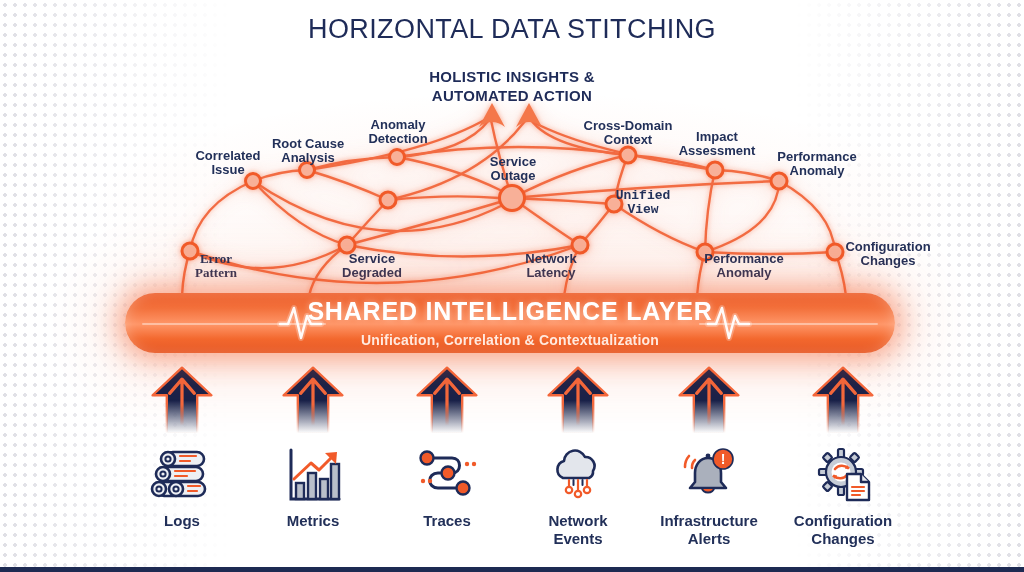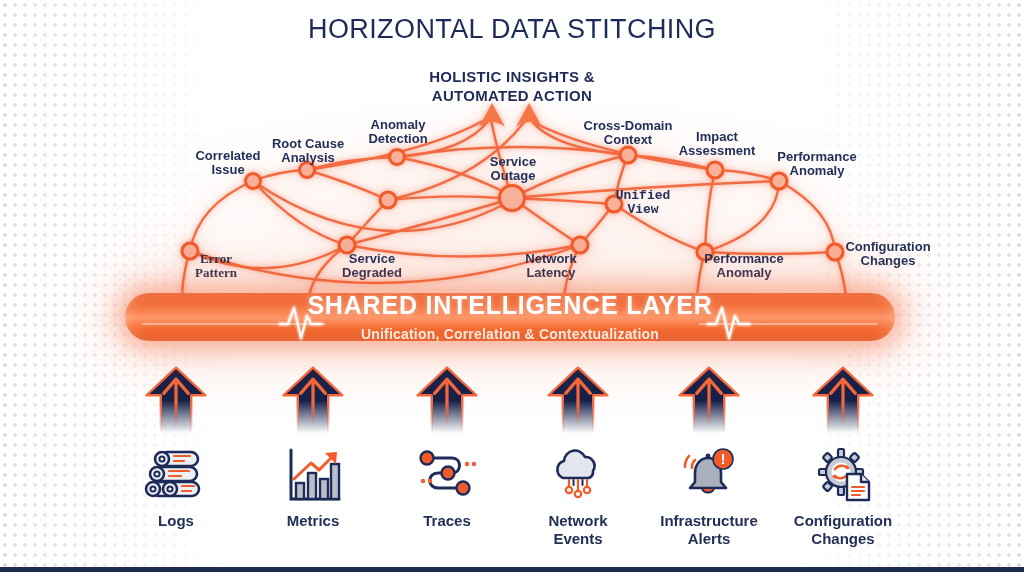--- a/index.html
+++ b/index.html
@@ -22,21 +22,21 @@
          font-size:27px;font-weight:400;letter-spacing:.4px;color:#1e2b58;}
   .outcome{position:absolute;left:0;right:0;top:68px;text-align:center;
          font-size:15px;font-weight:800;letter-spacing:.3px;color:#1e2b58;
          line-height:1.25;white-space:pre-line;}
   
   #network{position:absolute;left:0;top:0;width:1024px;height:572px;pointer-events:none;
          filter:drop-shadow(0 0 2.5px rgba(242,102,59,.55)) drop-shadow(0 0 9px rgba(242,102,59,.22));}
   .node-label{position:absolute;width:132px;text-align:center;font-size:13px;font-weight:700;
          color:#223059;line-height:1.08;white-space:pre-line;z-index:4;}
   
-  .bar{position:absolute;left:125px;top:293px;width:770px;height:48px;border-radius:30px;
+  .bar{position:absolute;left:125px;top:293px;width:770px;height:60px;border-radius:30px;
        background:linear-gradient(180deg,#ed5a25 0%,#f3713c 26%,#ff9668 52%,#f3692f 76%,#e64f19 100%);
        box-shadow:0 0 26px 7px rgba(243,93,45,.45),0 0 60px 22px rgba(243,93,45,.16),
                   inset 0 0 14px rgba(255,255,255,.28);
        display:flex;flex-direction:column;align-items:center;justify-content:center;z-index:5;}
   .bar-title{color:#fff;font-size:25px;font-weight:800;letter-spacing:.8px;line-height:1.05;
        text-shadow:0 0 6px rgba(255,255,255,.45);}
   .bar-sub{color:#ffe9df;font-size:14px;font-weight:600;margin-top:8px;letter-spacing:.2px;}
   .bar svg.ekg{position:absolute;left:0;top:0;width:770px;height:60px;}
   
   .col{position:absolute;top:364px;width:150px;display:flex;flex-direction:column;align-items:center;z-index:4;}
@@ -174,21 +174,21 @@
           <stop offset="0.55" stop-color="#f4683c"></stop>
         <stop offset="1" stop-color="#f4683c" stop-opacity="0"></stop>
       </linearGradient>
       <symbol id="flow-arrow" viewBox="0 0 80 74">
         <path d="M40,3 L71,32 L56,32 L56,72 L24,72 L24,32 L9,32 Z" fill="url(#gNavy)" stroke="url(#gOrange)" stroke-width="2.5" stroke-linejoin="round"></path>
         <path d="M27,30 L40,15 L53,30 M40,17 L40,64" fill="none" stroke="url(#gOrange)" stroke-width="3.4" stroke-linecap="round" stroke-linejoin="round"></path>
       </symbol>
     </defs>
   </svg>
 
-  <div class="col" style="left:101px;">
+  <div class="col" style="left:107px;">
     <svg class="arrow" viewBox="0 0 80 74">
         <use href="#flow-arrow"></use>
       </svg>
     <svg class="icon" viewBox="0 0 64 64">
       <g stroke="#1e2b58" stroke-width="2.6" fill="#eef0f4">
         <rect x="16" y="8" width="38" height="14" rx="7"></rect>
           <circle cx="18" cy="15" r="7"></circle>
         <rect x="11" y="23" width="42" height="14" rx="7"></rect>
           <circle cx="13" cy="30" r="7"></circle>
         <rect x="7" y="38" width="48" height="14" rx="7"></rect>

